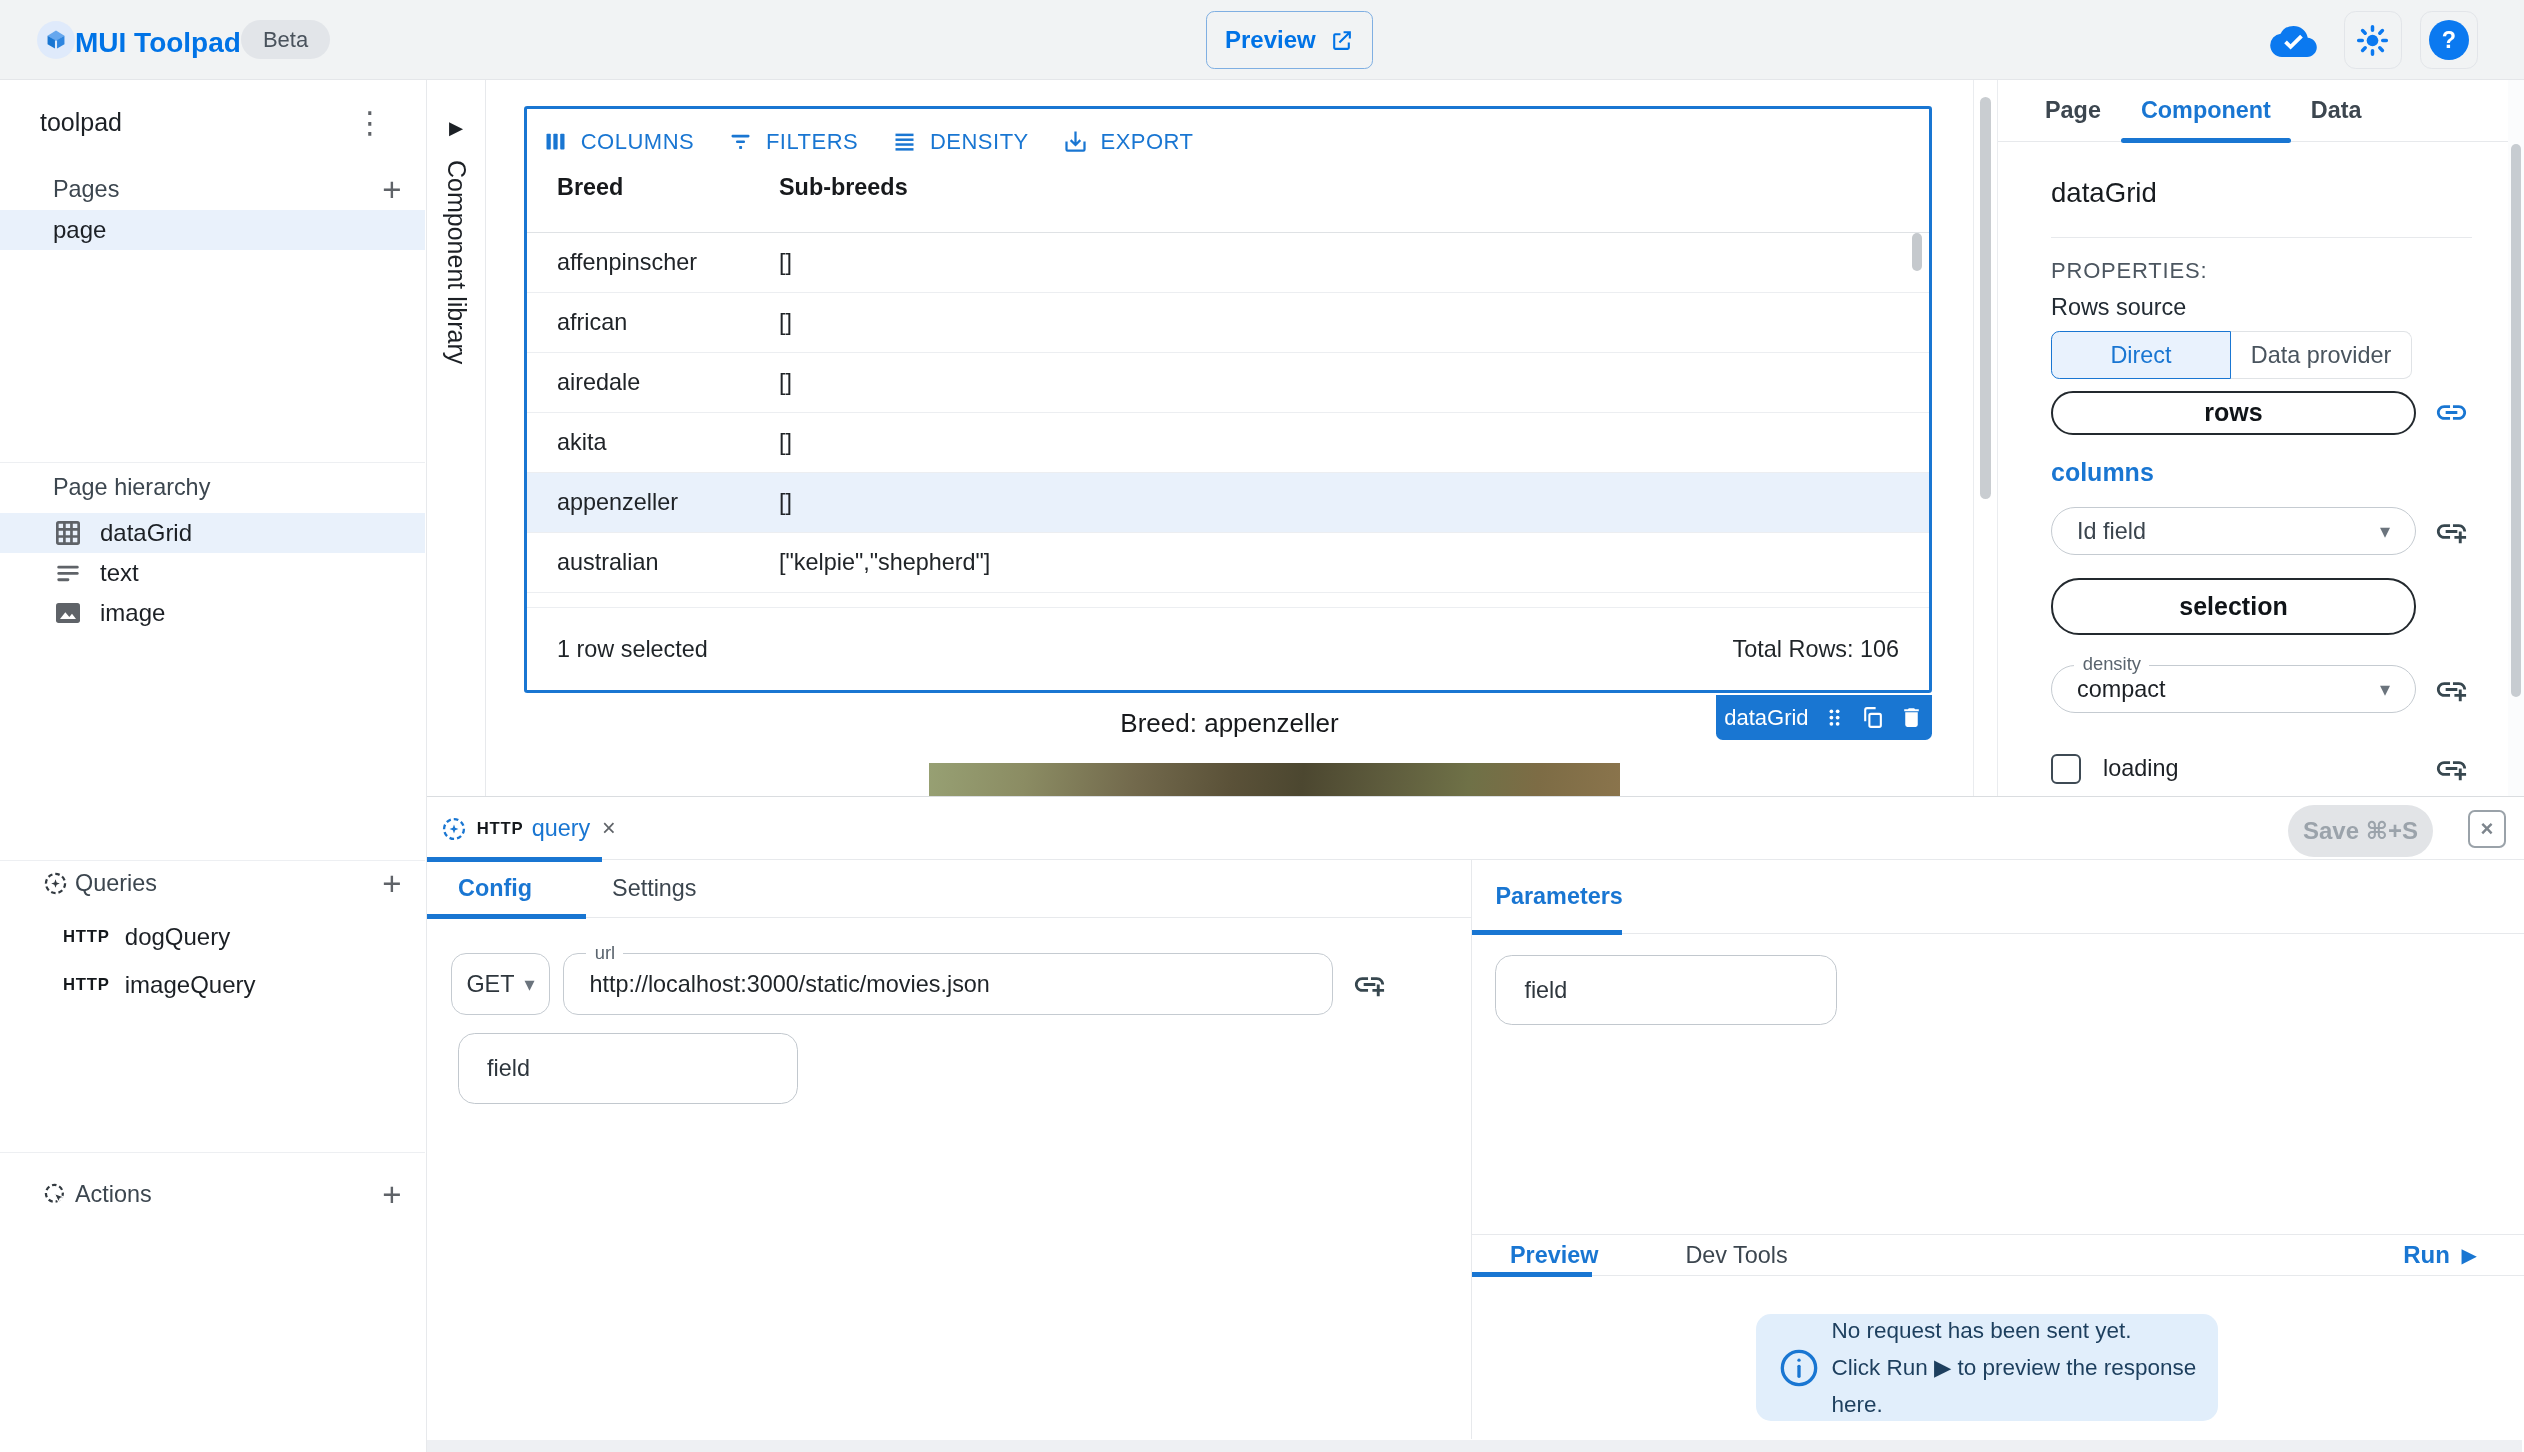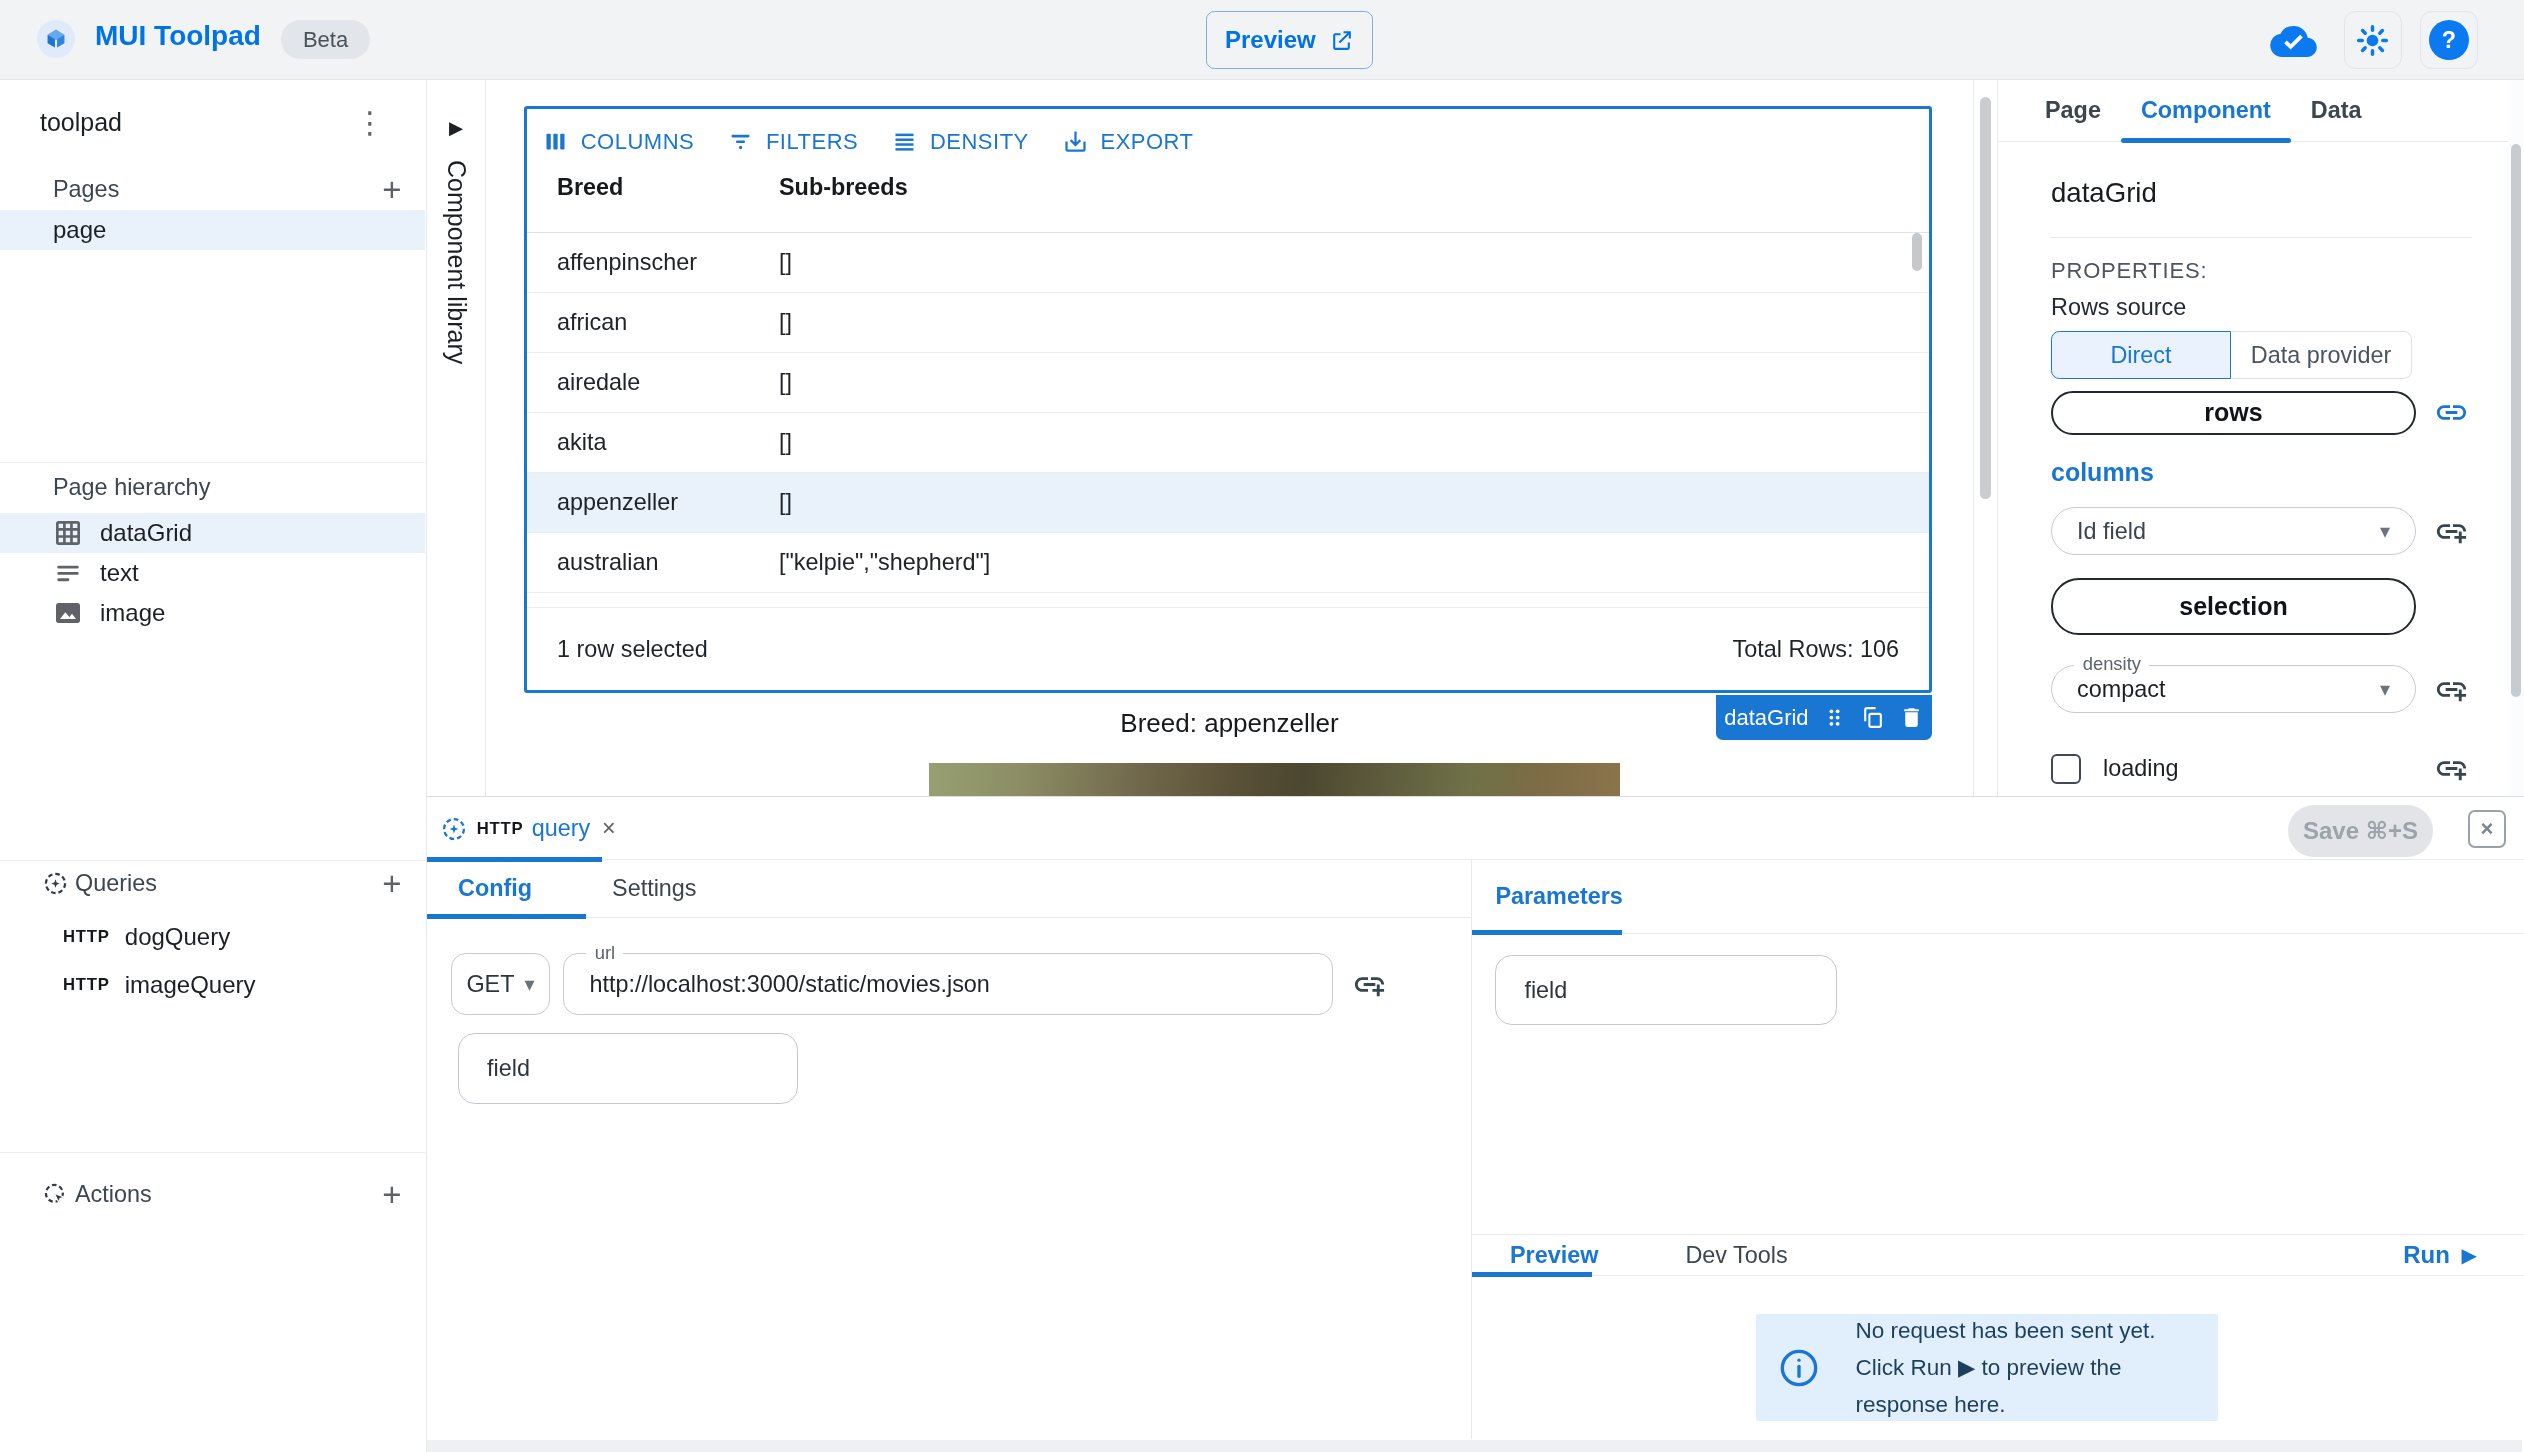--- a/index.html
+++ b/index.html
@@ -6,21 +6,21 @@
   *{margin:0;padding:0;box-sizing:border-box}
   html,body{width:2525px;height:1453px}
   body{position:relative;overflow:hidden;background:#fff;color:#1c2025;
        font-family:"Liberation Sans","DejaVu Sans",sans-serif;}
   svg{display:block}
   button{font-family:inherit}
 
   
   .appbar{position:absolute;left:0;top:0;width:2525px;height:80px;background:#f1f3f4;
           border-bottom:1.7px solid #e4e6e9;display:flex;align-items:center}
-  .brand{display:flex;align-items:flex-start;gap:20px;margin-left:37px}
+  .brand{display:flex;align-items:flex-end;margin-left:37px}
   .brand-name{font-size:28px;font-weight:700;color:#0073e6}
   .beta{background:#e2e5e9;color:#49525c;font-size:22px;padding:6.7px 22px;border-radius:23.4px}
   .preview-btn{position:absolute;left:1206px;top:11px;width:167px;height:58px;cursor:pointer;
           border:1.7px solid #7fafe2;border-radius:8.3px;background:transparent;display:flex;
           align-items:center;justify-content:center;gap:13.4px;color:#0073e6;font-size:24px;font-weight:600}
   .appbar-right{position:absolute;right:0;top:0;height:80px;display:flex;align-items:center;gap:18.4px;padding-right:47px}
   .icon-btn{width:58px;height:58px;border:1.7px solid #e2e5e9;border-radius:11.7px;background:transparent;
           display:flex;align-items:center;justify-content:center;cursor:pointer}
   .help-circle{width:40px;height:40px;border-radius:50%;background:#0b79f0;color:#fff;font-size:23.4px;
           font-weight:700;display:flex;align-items:center;justify-content:center}
@@ -142,22 +142,22 @@
         padding:0 28px;font-size:23.4px;color:#2e363d;background:#fff;margin:17.5px 0 0 31px;cursor:text}
   .param-tabs{position:relative;height:74px;border-bottom:1.7px solid #e7e9ec;display:flex;align-items:center}
   .param-tabs::after{content:"";position:absolute;left:0;bottom:-1.7px;width:150px;height:5px;background:#1976d2}
   .param-tabs .tab-blue{margin-left:23.4px}
   .qp-right .text-input{margin:21px 0 0 23.4px;width:342px;height:70px}
   .preview-row{position:relative;height:42px;border-top:1.7px solid #e7e9ec;border-bottom:1.7px solid #e7e9ec;
         margin-top:209px;display:flex;align-items:center}
   .preview-row::after{content:"";position:absolute;left:0;bottom:-1.7px;width:120px;height:5px;background:#1976d2}
   .run-btn{position:absolute;right:48px;display:flex;align-items:center;gap:11.7px;color:#1976d2;font-size:24px;
         font-weight:700;background:none;border:none;cursor:pointer}
-  .info-box{margin:38px 0 0 284px;width:462px;height:107px;background:#e1eefb;border-radius:2px;
-        display:flex;align-items:center;gap:36px;padding:0 8.3px 0 23.4px}
+  .info-box{margin:38px 0 0 284px;width:462px;height:107px;background:#e1eefb;border-radius:15px;
+        display:flex;align-items:center;gap:12px;padding:0 8.3px 0 23.4px}
   .info-text{font-size:22.5px;color:#1d3f5e;line-height:37px}
   .qp-strip{position:absolute;left:0;bottom:0;width:2095px;height:13.4px;background:#eef0f3}
 </style>
 </head>
 <body>
 
 <header class="appbar">
   <div class="brand">
     <span>
       <svg viewBox="0 0 36 36" width="38" height="38">

